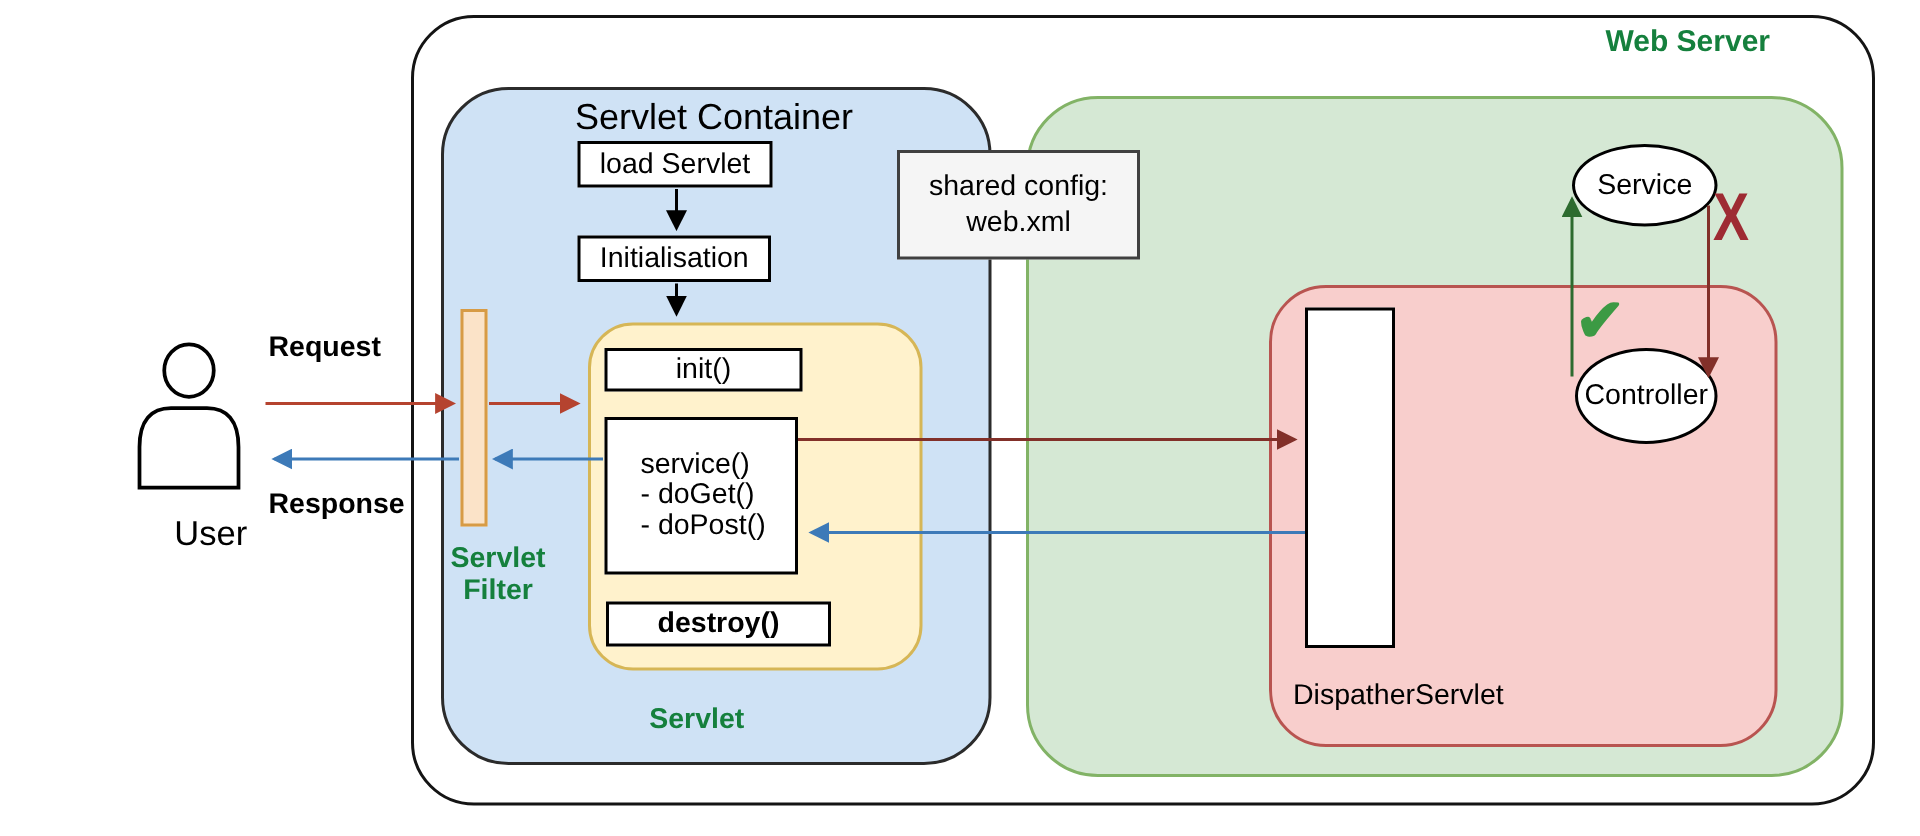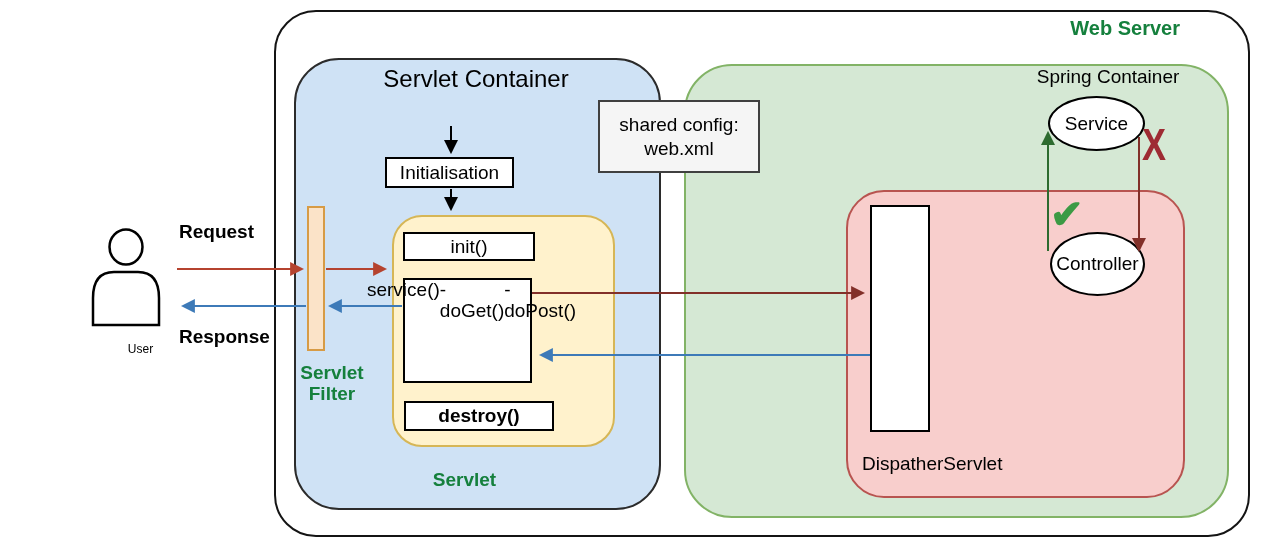--- a/index.html
+++ b/index.html
@@ -19,44 +19,44 @@
   .whitebox{border:2px solid #000;background:#fff;z-index:4;font-size:19px;}
   .dispatcher{left:870px;top:205px;width:60px;height:227px;border:2px solid #000;background:#fff;z-index:4;}
   .ellipse{border:2px solid #000;border-radius:50%;background:#fff;z-index:6;font-size:19px;}
   .configbox{left:598px;top:100px;width:162px;height:73px;border:2px solid #404040;background:#f5f5f5;z-index:6;
              font-size:19px;line-height:24px;flex-direction:column;}
   .title{font-size:24px;font-weight:normal;z-index:5;}
   .rtitle{font-size:19px;font-weight:normal;z-index:5;}
   .arrows{left:0;top:0;width:1280px;height:557px;z-index:8;pointer-events:none;}
   .usericon{left:88px;top:228px;z-index:5;}
   .mark{z-index:9;line-height:1;font-weight:bold;}
-  .servicebox{left:403px;top:278px;width:129px;height:105px;display:flex;flex-direction:row;justify-content:center;
-              padding-left:8px;line-height:20.5px;}
+  .servicebox{left:403px;top:278px;width:129px;height:105px;display:flex;flex-direction:column;justify-content:center;
+              padding-left:22px;line-height:20.5px;}
 </style>
 </head>
 <body>
 
 <div class="canvas">
 
   <div class="abs outer"></div>
   <div class="abs bluec"></div>
   <div class="abs greenc"></div>
   <div class="abs pinkc"></div>
   <div class="abs yellowc"></div>
   <div class="abs filterbar"></div>
   <div class="abs dispatcher"></div>
 
   <div class="abs lbl gray" style="left:1020px;top:17px;width:160px;text-align:right;font-size:20px;z-index:5;">Web Server</div>
   <div class="abs lbl title ctr" style="left:376px;top:65px;width:200px;">Servlet Container</div>
-  <div class="abs lbl rtitle ctr" style="left:1018px;top:66px;width:180px;">Spring Container</div>
   <div class="abs lbl" style="left:862px;top:453px;font-size:19px;z-index:5;">DispatherServlet</div>
   <div class="abs lbl gray ctr" style="left:404px;top:469px;width:121px;font-size:19px;z-index:5;">Servlet</div>
   <div class="abs gray" style="left:287px;top:362px;width:90px;font-size:19px;line-height:21px;text-align:center;z-index:5;"><span>Servlet</span><br>
        <span>Filter</span></div>
 
+  <div class="abs whitebox ctr" style="left:385px;top:94px;width:130px;height:31px;">load Servlet</div>
   <div class="abs whitebox ctr" style="left:385px;top:157px;width:129px;height:31px;">Initialisation</div>
   <div class="abs whitebox ctr" style="left:403px;top:232px;width:132px;height:29px;">init()</div>
   <div class="abs whitebox servicebox">
     <span>service()</span>
     <span>- doGet()</span>
     <span>- doPost()</span>
   </div>
   <div class="abs whitebox ctr" style="left:404px;top:401px;width:150px;height:30px;font-weight:bold;">destroy()</div>
 
   <div class="abs configbox ctr">
@@ -66,21 +66,21 @@
 
   <div class="abs ellipse ctr" style="left:1048px;top:96px;width:97px;height:55px;">Service</div>
   <div class="abs ellipse ctr" style="left:1050px;top:232px;width:95px;height:64px;">Controller</div>
   <div class="abs lbl mark" style="left:1050px;top:194px;font-size:40px;color:#3c9a44;">✔</div>
   <div class="abs lbl mark" style="left:1142px;top:122px;font-size:45px;color:#9e2b33;transform:scaleX(0.8);transform-origin:left top;font-weight:900;">X</div>
 
   <svg class="abs usericon" width="80" height="105" viewBox="0 0 80 105">
     <ellipse cx="38" cy="19" rx="16.5" ry="17.5" fill="#fff" stroke="#000" stroke-width="2.5"></ellipse>
     <path d="M5,97 L5,70 C5,52 13,44 26,44 L50,44 C63,44 71,52 71,70 L71,97 Z" fill="#fff" stroke="#000" stroke-width="2.5"></path>
   </svg>
-  <div class="abs lbl ctr" style="left:98px;top:342px;width:85px;font-size:12px;z-index:5;text-align:center;">User</div>
+  <div class="abs lbl ctr" style="left:98px;top:342px;width:85px;font-size:23px;z-index:5;text-align:center;">User</div>
   <div class="abs lbl" style="left:179px;top:221px;font-size:19px;font-weight:bold;z-index:5;">Request</div>
   <div class="abs lbl" style="left:179px;top:326px;font-size:19px;font-weight:bold;z-index:5;">Response</div>
 
   <svg class="abs arrows" viewBox="0 0 1280 557">
     <defs>
       <marker id="mBlack" viewBox="0 0 10 10" refX="8.5" refY="5" markerWidth="7" markerHeight="7" orient="auto">
           <path d="M0,0 L10,5 L0,10 Z" fill="#000"></path>
         </marker>
       <marker id="mRed" viewBox="0 0 10 10" refX="8.5" refY="5" markerWidth="7" markerHeight="7" orient="auto">
           <path d="M0,0 L10,5 L0,10 Z" fill="#b5432f"></path>

